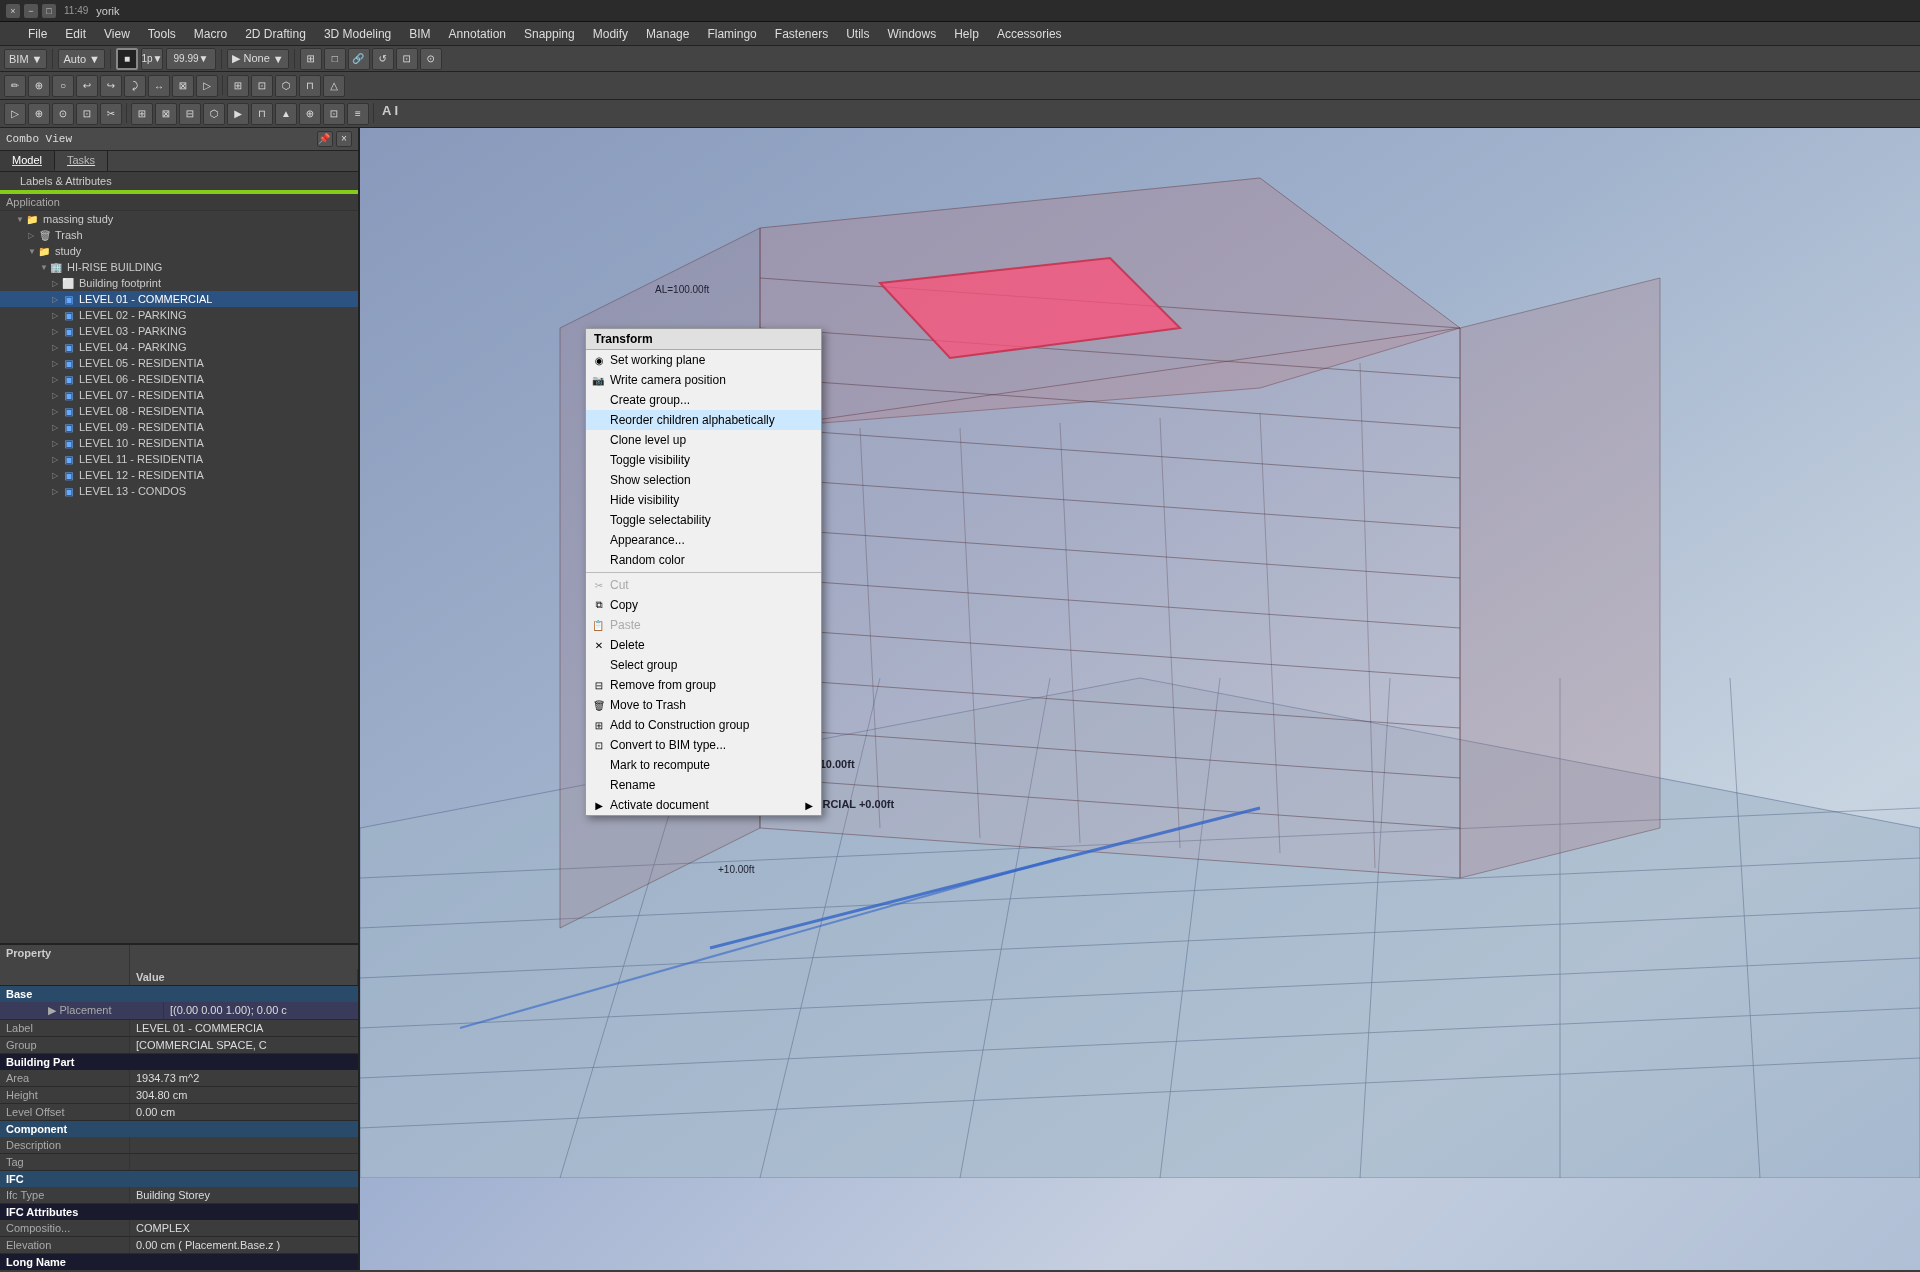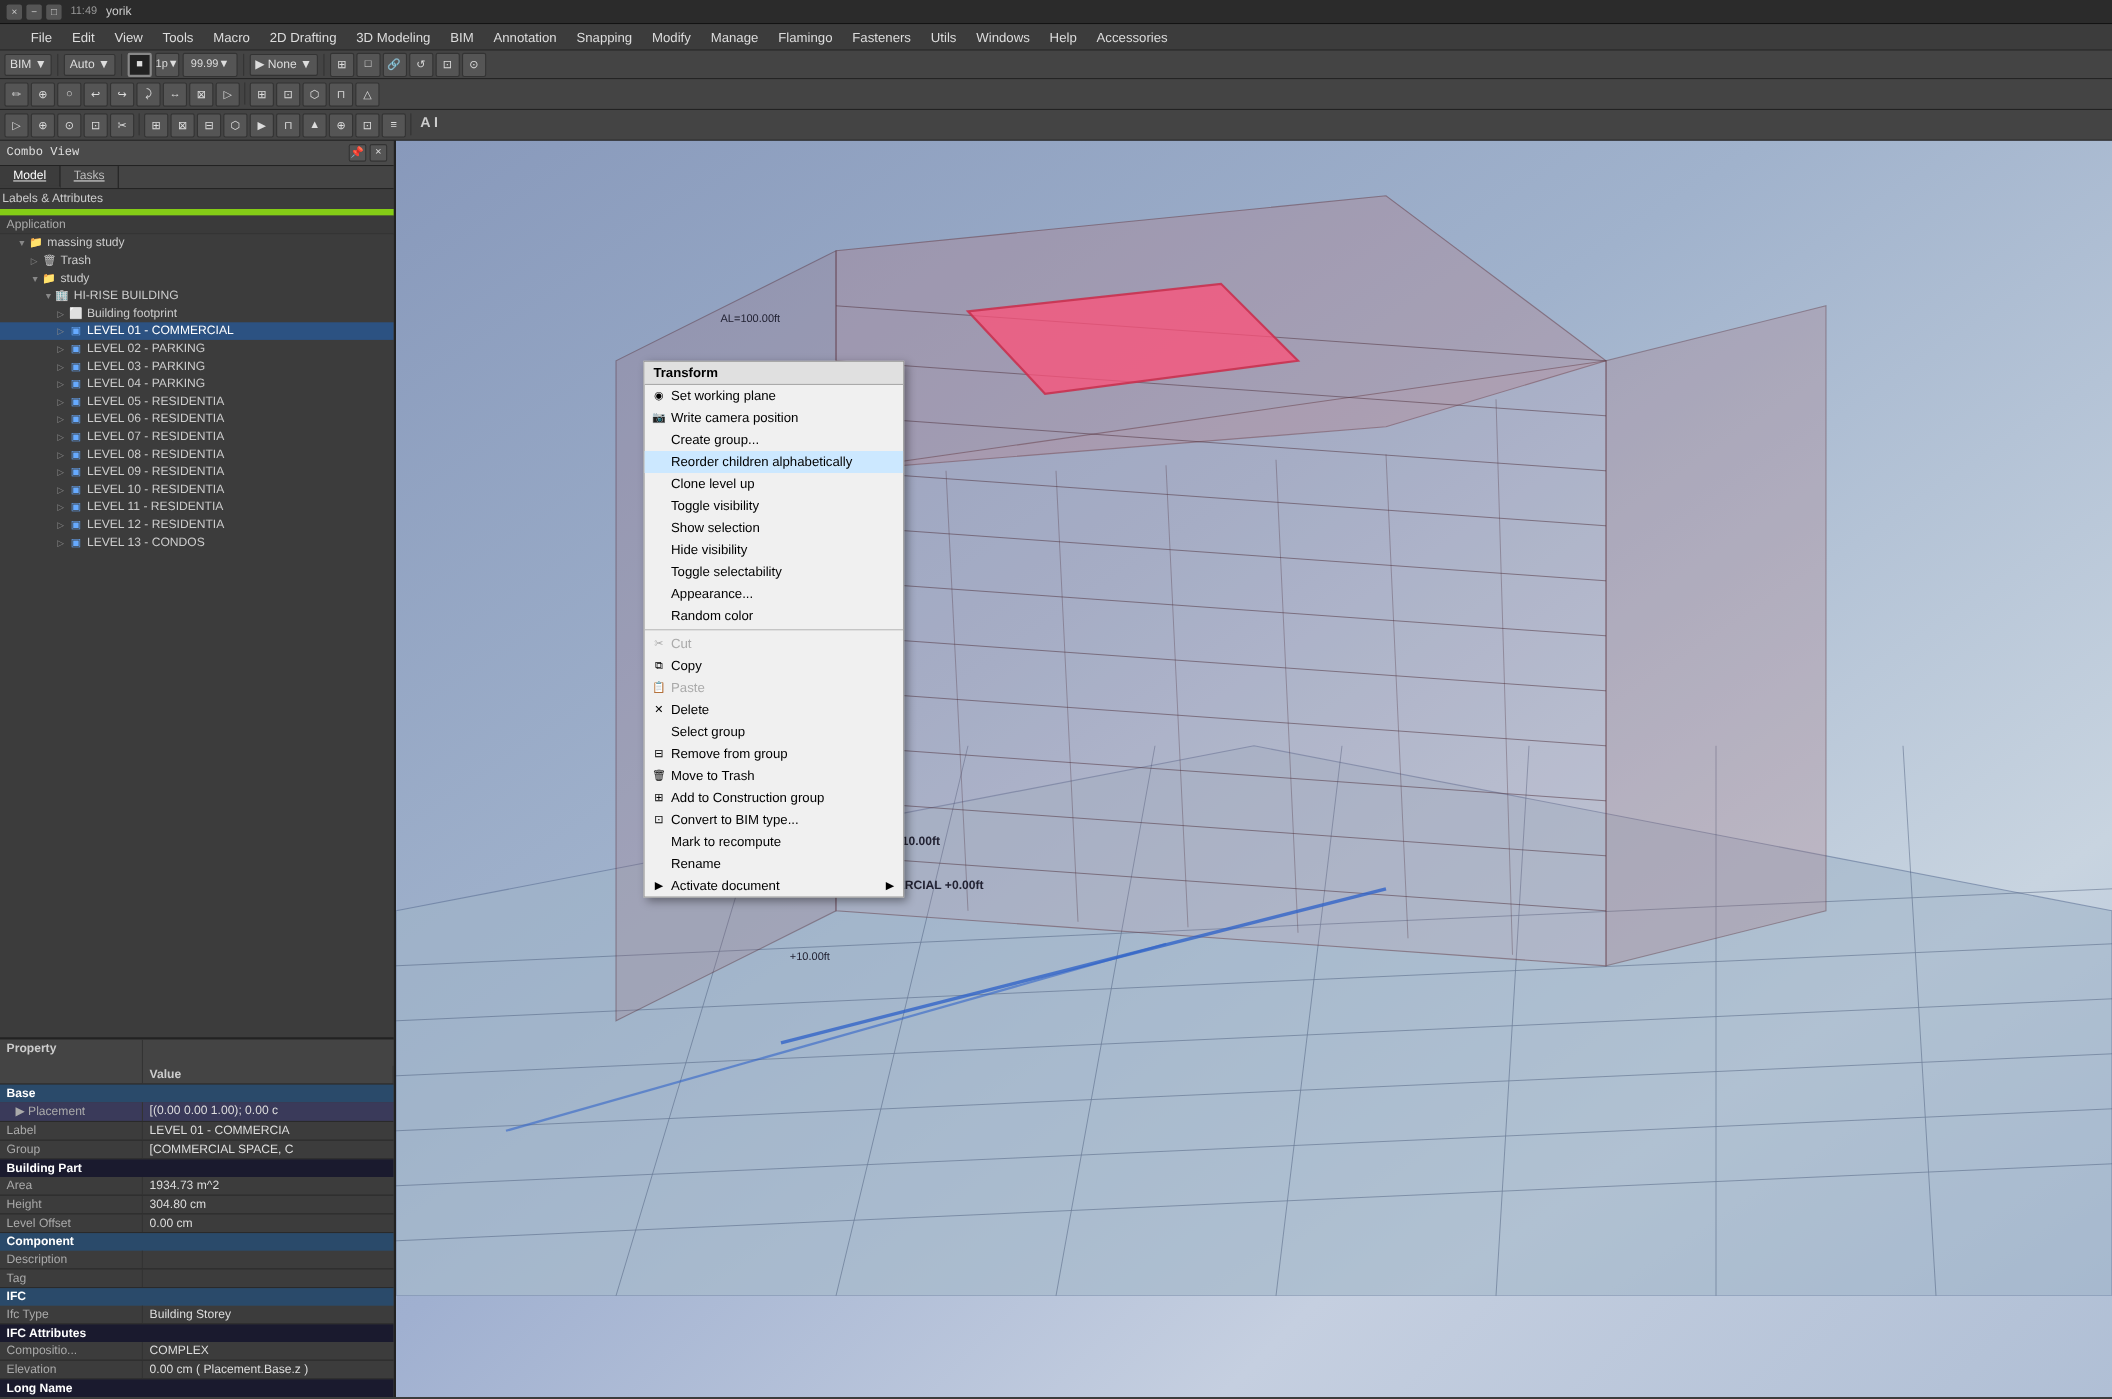--- a/index.html
+++ b/index.html
@@ -126,25 +126,25 @@
       color: #bbb;
       border-right: 1px solid #222;
     }
     .tab.active {
       background: #3c3c3c;
       color: #fff;
       border-bottom: 2px solid #3c3c3c;
     }
 
     .labels-section {
-      padding: 3px 2px;
+      padding: 3px 20px;
       font-size: 11px;
       color: #ccc;
       background: #3c3c3c;
-      border-bottom: 6px solid #84cc16;
+      border-bottom: 4px solid #84cc16;
     }
 
     .tree-section {
       flex: 1;
       overflow-y: auto;
       background: #3c3c3c;
     }
 
     .tree-item {
       display: flex;
@@ -530,21 +530,21 @@
     </div>
 
     <div class="property-panel" style="border-top:2px solid #222;max-height:380px;overflow-y:auto;">
       <div class="property-header">
         <div class="property-col-header" style="width:130px;">Property</div>
         <div class="property-col-header" style="flex:1;margin-top:24px;">Value</div>
       </div>
 
       <div class="section-header">Base</div>
 
-      <div class="property-row" style="background:#3a3a5a;">
+      <div class="property-row" style="background:#3a3a5a;padding-left:34px;">
         <div class="property-key" style="padding-left:14px;">▶ Placement</div>
         <div class="property-value">[(0.00 0.00 1.00); 0.00 c</div>
       </div>
       <div class="property-row">
         <div class="property-key">Label</div>
         <div class="property-value">LEVEL 01 - COMMERCIA</div>
       </div>
       <div class="property-row">
         <div class="property-key">Group</div>
         <div class="property-value">[COMMERCIAL SPACE, C</div>

